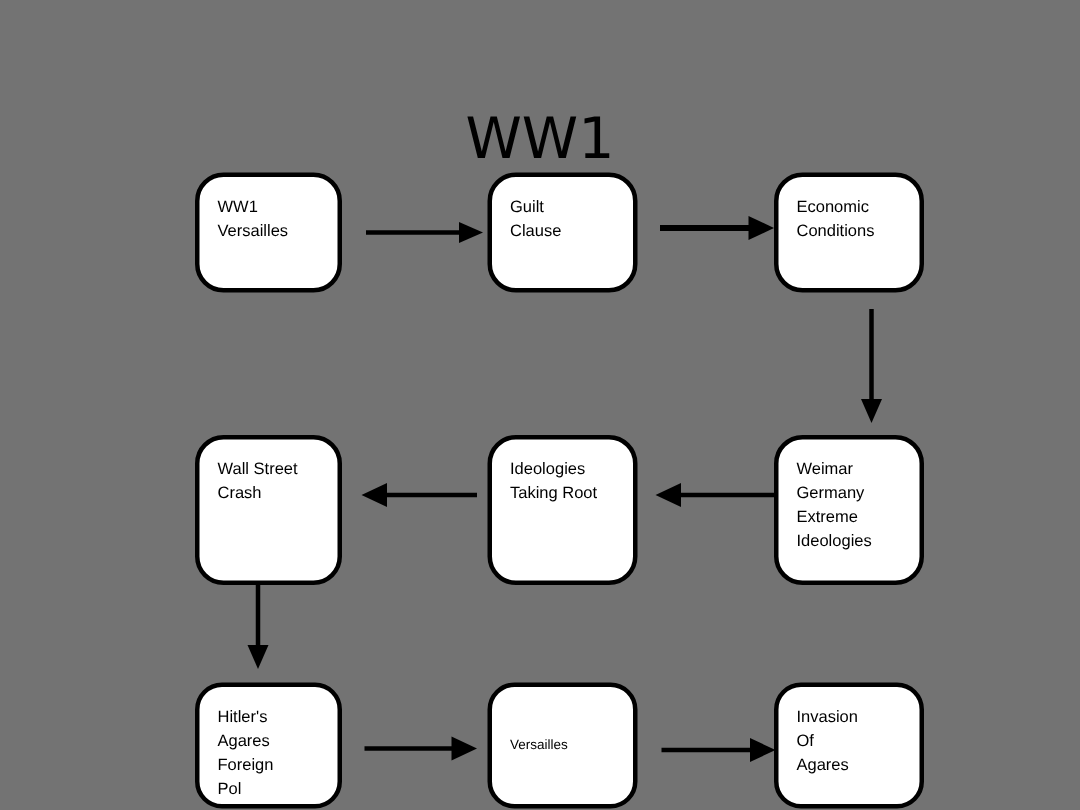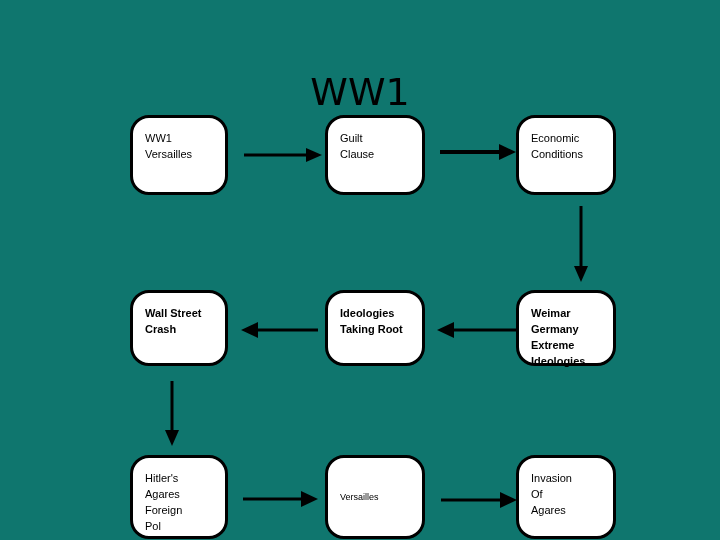--- a/index.html
+++ b/index.html
@@ -4,21 +4,21 @@
 <style>
   html, body {
     margin: 0;
     padding: 0;
     background: #ffffff;
   }
   #canvas {
     position: relative;
     width: 720px;
     height: 540px;
-    background: #0f766e;
+    background: #737373;
     overflow: hidden;
     font-family: "Liberation Sans", sans-serif;
   }
 
   
   .title {
     position: absolute;
     left: 0;
     top: 72px;
     width: 720px;
@@ -57,22 +57,22 @@
     font-size: 9px;
     line-height: 13px;
   }
 
   
   .col1 { left: 130px; width: 98px; }
   .col2 { left: 325px; width: 100px; }
   .col3 { left: 516px; width: 100px; }
 
   .row1 { top: 115px; height: 80px; }
-  .row2 { top: 290px; height: 76px; font-weight: bold; }
-  .row3 { top: 455px; height: 84px; }
+  .row2 { top: 290px; height: 100px; }
+  .row3 { top: 455px; height: 84px; border-radius: 18px; }
 
   
   #arrows {
     position: absolute;
     left: 0;
     top: 0;
     width: 720px;
     height: 540px;
     pointer-events: none;
   }

